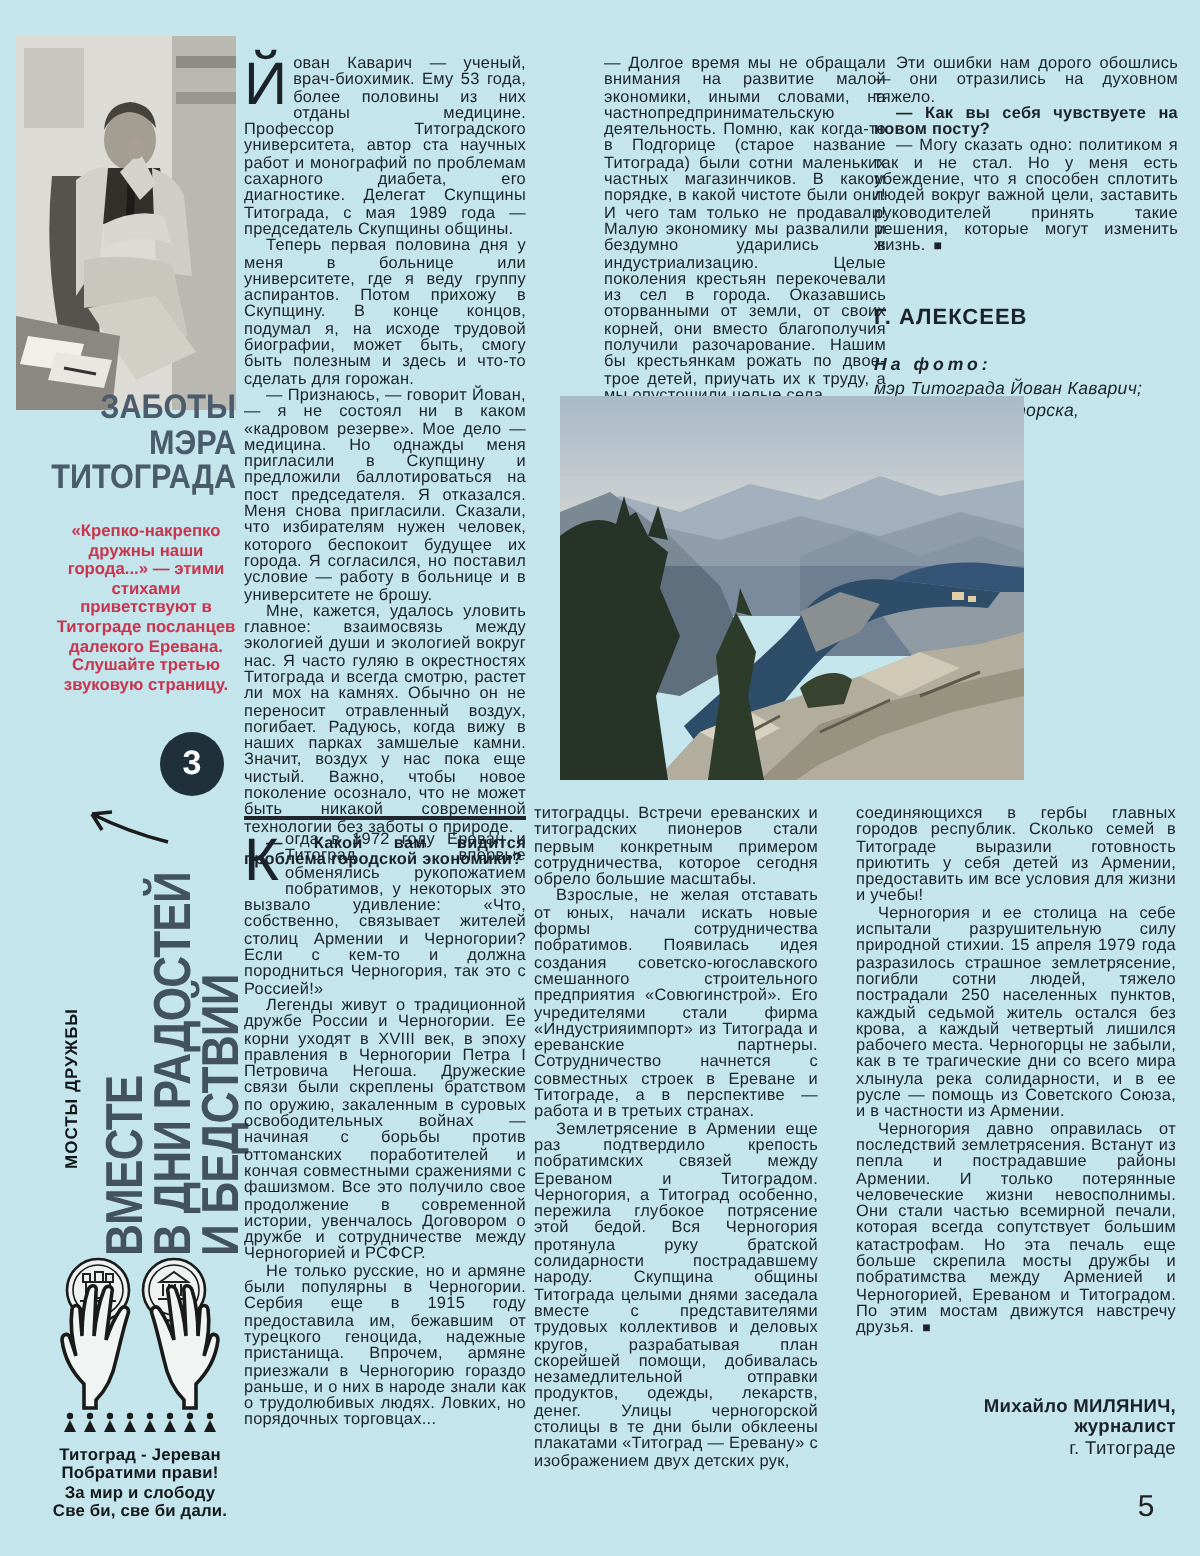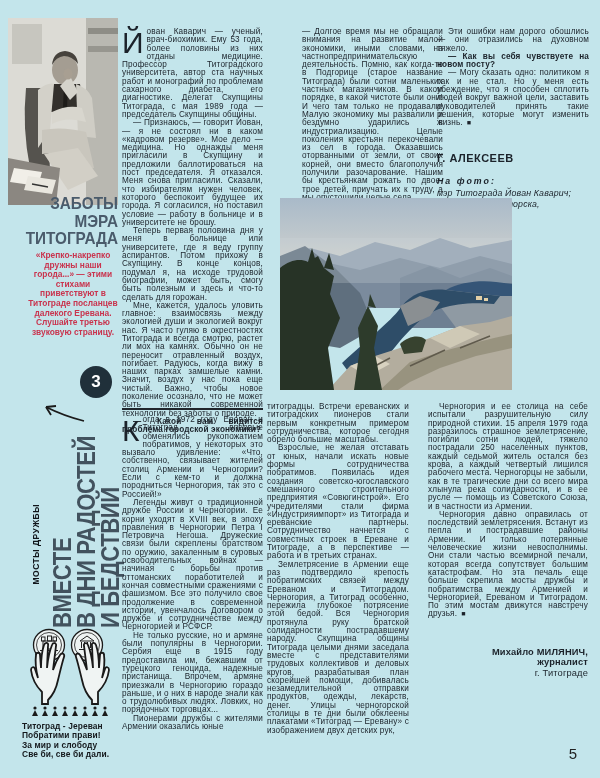--- a/index.html
+++ b/index.html
@@ -12,39 +12,39 @@
   .col p{margin:0;text-indent:11px;}
   .col p.first{text-indent:0;}
   .col p.q{font-weight:bold;}
   .dropcap{float:left;font-size:30px;line-height:27px;padding:1px 3px 0 0;letter-spacing:0;}
   .endmark{font-size:7px;margin-left:4px;letter-spacing:0;}
 
   
   .main-title{left:8px;top:195px;width:110px;text-align:right;
               font-size:17px;line-height:17.5px;font-weight:700;color:#4a5b6b;}
   .main-title .line{transform:scaleX(0.9);transform-origin:right center;white-space:nowrap;}
-  .teaser{left:28px;top:251px;width:90px;text-align:center;font-weight:bold;
+  .teaser{left:28px;top:261px;width:90px;text-align:center;font-weight:bold;
           font-size:8.4px;line-height:9.6px;color:#c9344e;}
   .badge{left:80px;top:366px;width:32px;height:32px;border-radius:50%;background:#20303a;
          color:#fff;font-size:17px;font-weight:bold;display:flex;align-items:center;justify-content:center;}
   .byline{text-align:left;font-weight:bold;font-size:11px;margin-top:26px;padding-right:10px;letter-spacing:0.5px;}
   .credit{font-style:italic;font-size:8.8px;line-height:10.5px;margin-top:14px;}
   .credit .head{letter-spacing:2px;margin-bottom:2px;font-weight:bold;}
 
   
   .rule{left:122px;top:408px;width:141px;height:2px;background:#20262c;}
   .rubric{left:7px;top:550px;width:58px;height:11px;transform:rotate(-90deg);
           font-size:8.5px;font-weight:bold;letter-spacing:0.5px;color:#10151a;white-space:nowrap;}
   .v-title{left:-14px;top:492px;width:200px;height:72px;transform:rotate(-90deg);
            color:#42525e;font-size:26px;line-height:24px;font-weight:700;}
   .v-title .line{transform:scaleX(0.85);transform-origin:left center;white-space:nowrap;letter-spacing:-0.5px;}
   .signature{text-align:right;margin-top:28px;font-size:9.3px;line-height:10.5px;}
   .signature .b{font-weight:bold;}
   .pagenum{left:556px;top:745px;width:34px;text-align:center;font-size:15px;color:#222;}
-  .emblem-caption{font-size:8.4px;line-height:9.4px;font-weight:bold;text-align:left;color:#14181c;letter-spacing:0.1px;}
+  .emblem-caption{font-size:8.4px;line-height:9.4px;font-weight:bold;text-align:center;color:#14181c;letter-spacing:0.1px;}
 </style>
 </head>
 <body>
 
 <div id="page">
 
   <div class="abs" style="left:8px;top:18px;width:110px;height:187px;">
     <svg width="110" height="187" viewBox="0 0 110 187">
       <rect width="110" height="187" fill="#dcdbd5"></rect>
       <rect x="78" width="32" height="187" fill="#b9b8b1"></rect>
@@ -80,22 +80,22 @@
 
   <div class="abs badge">3</div>
 
   <svg class="abs" style="left:38px;top:400px;" width="48" height="26" viewBox="0 0 48 26">
     <path d="M46,21 Q26,16 8,7" fill="none" stroke="#1b1b1b" stroke-width="1.8"></path>
     <path d="M8,7 L18,6 M8,7 L13,15" fill="none" stroke="#1b1b1b" stroke-width="1.8"></path>
   </svg>
 
   <div class="abs col" style="left:122px;top:28px;width:141px;">
     <p class="first"><span class="dropcap">Й</span><span>ован Каварич — ученый, врач-биохимик. Ему 53 года, более половины из них отданы медицине. Профессор Титоградского университета, автор ста научных работ и монографий по проблемам сахарного диабета, его диагностике. Делегат Скупщины Титограда, с мая 1989 года — председатель Скупщины общины.</span></p>
+    <p>Теперь первая половина дня у меня в больнице или университете, где я веду группу аспирантов. Потом прихожу в Скупщину. В конце концов, подумал я, на исходе трудовой биографии, может быть, смогу быть полезным и здесь и что-то сделать для горожан.</p>
     <p>— Признаюсь, — говорит Йован, — я не состоял ни в каком «кадровом резерве». Мое дело — медицина. Но однажды меня пригласили в Скупщину и предложили баллотироваться на пост председателя. Я отказался. Меня снова пригласили. Сказали, что избирателям нужен человек, которого беспокоит будущее их города. Я согласился, но поставил условие — работу в больнице и в университете не брошу.</p>
-    <p>Теперь первая половина дня у меня в больнице или университете, где я веду группу аспирантов. Потом прихожу в Скупщину. В конце концов, подумал я, на исходе трудовой биографии, может быть, смогу быть полезным и здесь и что-то сделать для горожан.</p>
     <p>Мне, кажется, удалось уловить главное: взаимосвязь между экологией души и экологией вокруг нас. Я часто гуляю в окрестностях Титограда и всегда смотрю, растет ли мох на камнях. Обычно он не переносит отравленный воздух, погибает. Радуюсь, когда вижу в наших парках замшелые камни. Значит, воздух у нас пока еще чистый. Важно, чтобы новое поколение осознало, что не может быть никакой современной технологии без заботы о природе.</p>
     <p class="q">— Какой вам видится проблема городской экономики?</p>
   </div>
 
   <div class="abs col" style="left:278px;top:28px;width:141px;margin-left:24px;">
     <p class="first">— Долгое время мы не обращали внимания на развитие малой экономики, иными словами, на частнопредпринимательскую деятельность. Помню, как когда-то в Подгорице (старое название Титограда) были сотни маленьких частных магазинчиков. В каком порядке, в какой чистоте были они! И чего там только не продавали! Малую экономику мы развалили и бездумно ударились в индустриализацию. Целые поколения крестьян перекочевали из сел в города. Оказавшись оторванными от земли, от своих корней, они вместо благополучия получили разочарование. Нашим бы крестьянкам рожать по двое-трое детей, приучать их к труду, а мы опустошили целые села.</p>
   </div>
 
   <div class="abs col" style="left:437px;top:28px;width:152px;">
     <p>Эти ошибки нам дорого обошлись — они отразились на духовном тяжело.</p>
@@ -222,30 +222,30 @@
       <div>Побратими прави!</div>
       <div>За мир и слободу</div>
       <div>Све би, све би дали.</div>
     </div>
   </div>
 
   <div class="abs col" style="left:122px;top:416px;width:141px;">
     <p class="first"><span class="dropcap">К</span><span>огда в 1972 году Ереван и Титоград впервые обменялись рукопожатием побратимов, у некоторых это вызвало удивление: «Что, собственно, связывает жителей столиц Армении и Черногории? Если с кем-то и должна породниться Черногория, так это с Россией!»</span></p>
     <p>Легенды живут о традиционной дружбе России и Черногории. Ее корни уходят в XVIII век, в эпоху правления в Черногории Петра I Петровича Негоша. Дружеские связи были скреплены братством по оружию, закаленным в суровых освободительных войнах — начиная с борьбы против оттоманских поработителей и кончая совместными сражениями с фашизмом. Все это получило свое продолжение в современной истории, увенчалось Договором о дружбе и сотрудничестве между Черногорией и РСФСР.</p>
     <p>Не только русские, но и армяне были популярны в Черногории. Сербия еще в 1915 году предоставила им, бежавшим от турецкого геноцида, надежные пристанища. Впрочем, армяне приезжали в Черногорию гораздо раньше, и о них в народе знали как о трудолюбивых людях. Ловких, но порядочных торговцах...</p>
-    <p>Пионерами дружбы с жителями Армении оказались юные</p>
   </div>
 
   <div class="abs col" style="left:267px;top:403px;width:142px;">
     <p class="first">титоградцы. Встречи ереванских и титоградских пионеров стали первым конкретным примером сотрудничества, которое сегодня обрело большие масштабы.</p>
     <p>Взрослые, не желая отставать от юных, начали искать новые формы сотрудничества побратимов. Появилась идея создания советско-югославского смешанного строительного предприятия «Совюгинстрой». Его учредителями стали фирма «Индустрияимпорт» из Титограда и ереванские партнеры. Сотрудничество начнется с совместных строек в Ереване и Титограде, а в перспективе — работа и в третьих странах.</p>
     <p>Землетрясение в Армении еще раз подтвердило крепость побратимских связей между Ереваном и Титоградом. Черногория, а Титоград особенно, пережила глубокое потрясение этой бедой. Вся Черногория протянула руку братской солидарности пострадавшему народу. Скупщина общины Титограда целыми днями заседала вместе с представителями трудовых коллективов и деловых кругов, разрабатывая план скорейшей помощи, добивалась незамедлительной отправки продуктов, одежды, лекарств, денег. Улицы черногорской столицы в те дни были обклеены плакатами «Титоград — Еревану» с изображением двух детских рук,</p>
   </div>
 
   <div class="abs col" style="left:428px;top:403px;width:160px;">
+    <p class="first">соединяющихся в гербы главных городов республик. Сколько семей в Титограде выразили готовность приютить у себя детей из Армении, предоставить им все условия для жизни и учебы!</p>
     <p>Черногория и ее столица на себе испытали разрушительную силу природной стихии. 15 апреля 1979 года разразилось страшное землетрясение, погибли сотни людей, тяжело пострадали 250 населенных пунктов, каждый седьмой житель остался без крова, а каждый четвертый лишился рабочего места. Черногорцы не забыли, как в те трагические дни со всего мира хлынула река солидарности, и в ее русле — помощь из Советского Союза, и в частности из Армении.</p>
     <p><span>Черногория давно оправилась от последствий землетрясения. Встанут из пепла и пострадавшие районы Армении. И только потерянные человеческие жизни невосполнимы. Они стали частью всемирной печали, которая всегда сопутствует большим катастрофам. Но эта печаль еще больше скрепила мосты дружбы и побратимства между Арменией и Черногорией, Ереваном и Титоградом. По этим мостам движутся навстречу друзья.</span><span class="endmark">■</span></p>
     <div class="signature">
       <div class="b">Михайло МИЛЯНИЧ,</div>
       <div class="b">журналист</div>
       <div>г. Титограде</div>
     </div>
   </div>
 
   <div class="abs pagenum">5</div>

